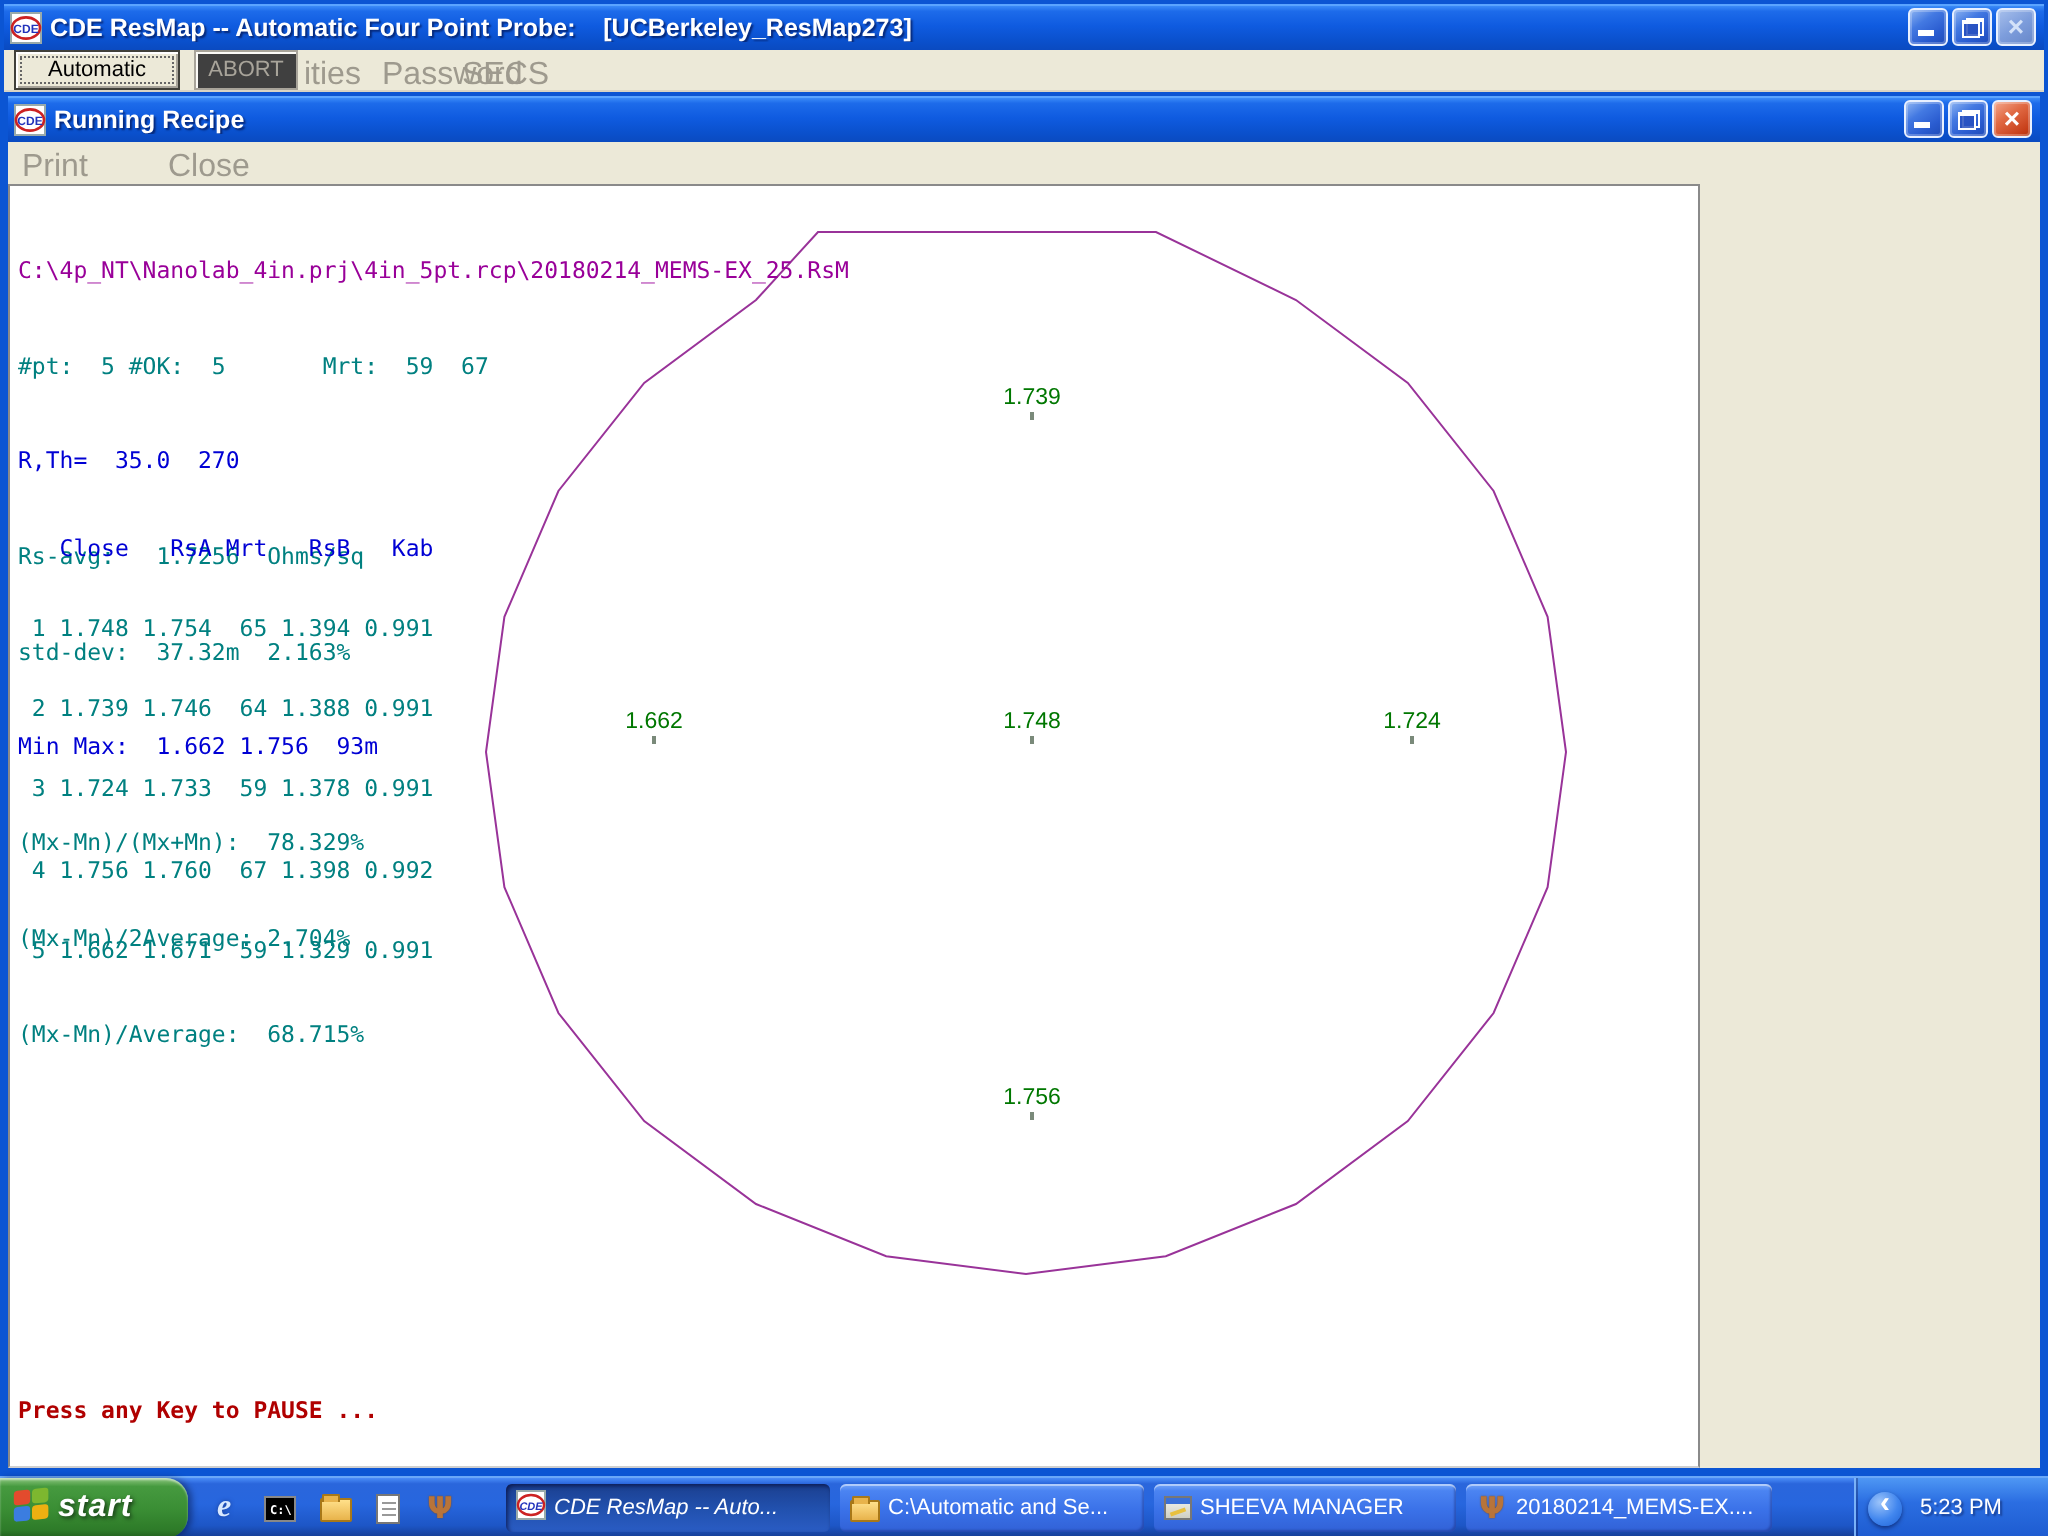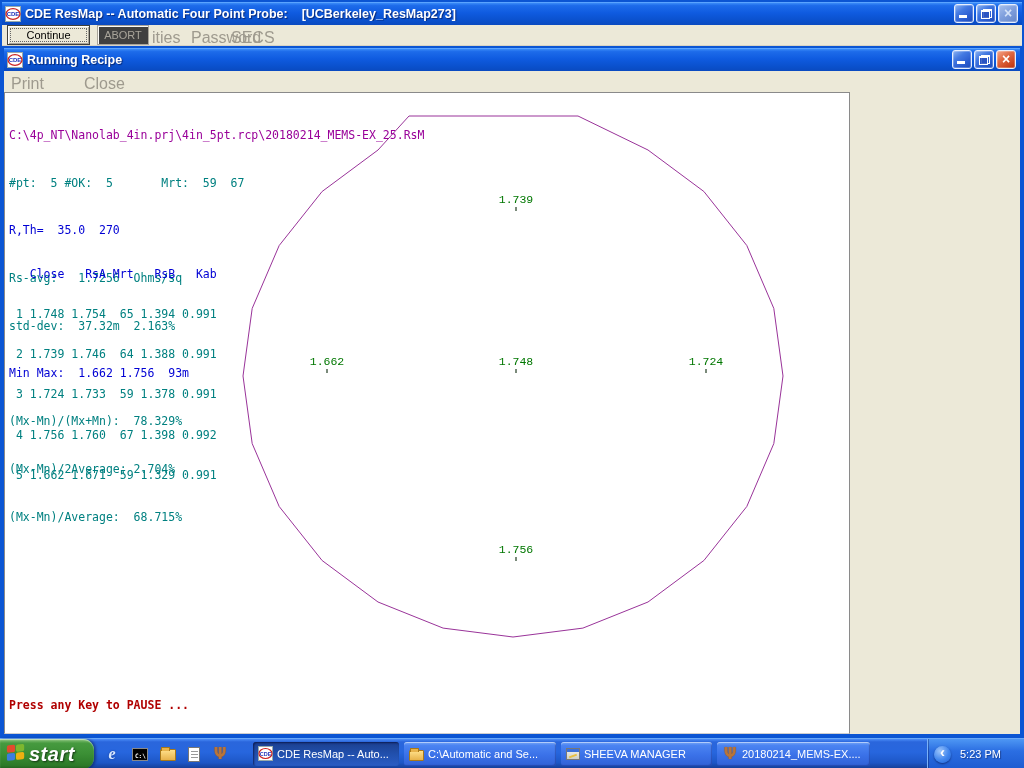--- a/index.html
+++ b/index.html
@@ -59,37 +59,37 @@
   .table-block { position:absolute; left:4px; top:148px; line-height:13.4px; }
   .status-block { position:absolute; left:4px; top:570px; line-height:17px; }
   .c-mag  { color:#990099; }
   .c-teal { color:#008080; }
   .c-blue { color:#0000d4; }
   .c-red  { color:#b00000; font-weight:bold; }
 
   .wafer-svg { position:absolute; left:0; top:0; }
 
   .site { position:absolute; width:42px; display:flex; flex-direction:column; align-items:center; }
-  .site .val { font-family:Liberation Mono, monospace; font-size:11.5px; color:#007700; white-space:pre; }
+  .site .val { font-family:Liberation Sans, sans-serif; font-size:11.5px; color:#007700; white-space:pre; }
   .site .tick { width:2px; height:4px; background:#7a8a7a; margin-top:1px; }
   .site-top    { left:490px; top:100px; }
   .site-left   { left:301px; top:262px; }
   .site-center { left:490px; top:262px; }
   .site-right  { left:680px; top:262px; }
   .site-bottom { left:490px; top:450px; }
 
   
   .taskbar { position:absolute; left:0; top:738px; width:1024px; height:30px;
     background:linear-gradient(180deg,#4b8df8 0%,#2a66dc 10%,#2766de 45%,#1d56c6 82%,#16409a 100%);
     border-top:1px solid #6aa8f8; }
   .start-btn { position:absolute; left:0; top:0; width:94px; height:30px;
     border-radius:0 11px 11px 0; display:flex; align-items:center; padding-left:6px; gap:3px;
     background:linear-gradient(180deg,#8ec77f 0%,#469a3f 14%,#3b8f35 50%,#2d7a28 88%,#225e1e 100%);
     box-shadow:inset 0 1px 1px rgba(255,255,255,.5), 2px 0 3px rgba(0,0,30,.4); }
-  .start-label { color:#fff; font-size:20px; font-weight:bold; font-style:italic;
+  .start-label { color:#fff; font-size:16px; font-weight:bold; font-style:italic;
     text-shadow:1px 1px 2px rgba(0,0,0,.6); letter-spacing:.5px; }
   .quick-launch { position:absolute; left:104px; top:0; height:30px; display:flex; align-items:center; gap:12px; }
   .ql-icon { width:16px; height:16px; position:relative; display:flex; align-items:center; justify-content:center; }
   .icon-ie::before { content:"e"; color:#cfe2ff; font:bold italic 16px "Liberation Serif",serif;
     text-shadow:0 0 2px #1a3f9a; color:#d8e8ff; }
   .icon-cmd { background:#000; border:1px solid #888; width:16px; height:13px; }
   .icon-cmd::before { content:"C:\\"; color:#fff; font:bold 6px "DejaVu Sans Mono",monospace; position:absolute; left:2px; top:3px; }
   .icon-folder { width:16px; height:12px; background:linear-gradient(#ffe08a,#e8b34b); border:1px solid #a87818; border-radius:1px; position:relative; margin-top:2px; }
   .icon-folder::before { content:""; position:absolute; left:0; top:-3px; width:7px; height:3px;
     background:#e8b34b; border:1px solid #a87818; border-bottom:none; border-radius:1px 1px 0 0; }
@@ -99,21 +99,21 @@
   .icon-psi::before { content:"\03A8"; color:#b8743a; font:bold 15px "DejaVu Sans",sans-serif; text-shadow:0 0 1px #7a4a1a; }
 
   .task-buttons { position:absolute; left:253px; top:3px; display:flex; gap:5px; }
   .task-btn { height:24px; border-radius:3px; display:flex; align-items:center; gap:4px; padding:0 5px;
     background:linear-gradient(180deg,#77a7f8 0%,#4b84f2 14%,#3a71e8 55%,#3161d6 100%);
     box-shadow:inset 0 1px 0 rgba(255,255,255,.45), inset -1px -1px 1px rgba(0,0,60,.25);
     color:#fff; font-size:11px; overflow:hidden; white-space:nowrap; cursor:default; }
   .task-btn.active { background:linear-gradient(180deg,#1b3f8f 0%,#2150ad 50%,#2a5cc4 100%);
     box-shadow:inset 1px 1px 2px rgba(0,0,40,.6); }
   .task-btn .tlabel { overflow:hidden; text-overflow:clip; }
-  .tb-1 { width:146px; } .tb-2 { width:152px; } .tb-3 { width:151px; } .tb-4 { width:153px;text-align:center; }
+  .tb-1 { width:162px;font-style:italic; } .tb-2 { width:152px; } .tb-3 { width:151px; } .tb-4 { width:153px;text-align:center; }
   .mini-icon { flex:0 0 auto; }
   .icon-window-app { width:14px; height:12px; background:linear-gradient(#f4f4ee,#cfcfc4); border:1px solid #777; position:relative; }
   .icon-window-app::before { content:""; position:absolute; left:0; top:0; right:0; height:3px; background:#3a6fd8; }
   .icon-window-app::after { content:""; position:absolute; left:2px; bottom:2px; width:8px; height:2px; background:#e8c040; transform:rotate(-20deg); }
 
   .tray { position:absolute; right:0; top:0; width:97px; height:30px; display:flex; align-items:center;
     background:linear-gradient(180deg,#4e97f4 0%,#2b6ee2 40%,#1d5bd0 100%);
     border-left:1px solid #7ab2f8; box-shadow:inset 1px 0 0 rgba(0,0,60,.3); }
   .chevron-btn { width:17px; height:17px; border-radius:50%; margin-left:6px; position:relative;
     background:radial-gradient(circle at 35% 30%,#9cc4fa 0%,#4186ee 55%,#1f63d6 100%);
@@ -145,21 +145,21 @@
         <span class="win-btn">
             <span class="glyph-restore"></span>
           </span>
         <span class="win-btn close-disabled">
             <span class="glyph-x">×</span>
           </span>
       </span>
     </div>
 
     <div class="main-menubar">
-      <button class="btn-3d continue-btn">Continue</button>
+      <button class="btn-3d continue-btn">Automatic</button>
       <button class="btn-3d abort-btn">ABORT</button>
       <span class="menu-item mi-utilities">ities</span>
       <span class="menu-item mi-password">Password</span>
       <span class="menu-item mi-secs">SECS</span>
     </div>
 
     <div class="child-window">
 
       <div class="titlebar">
         <span class="app-icon">

